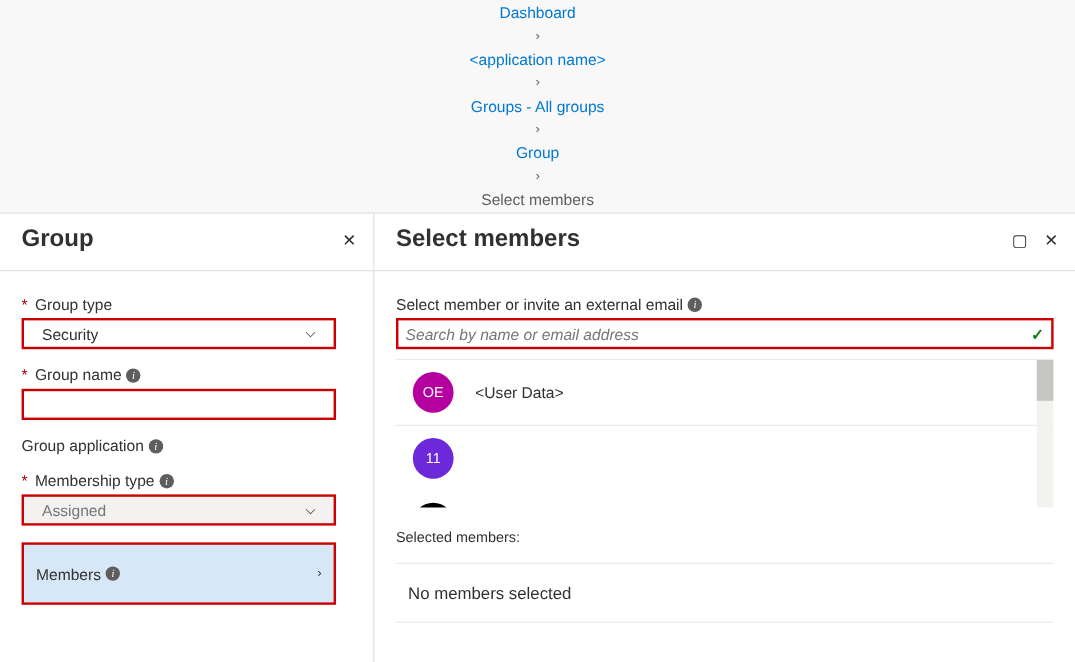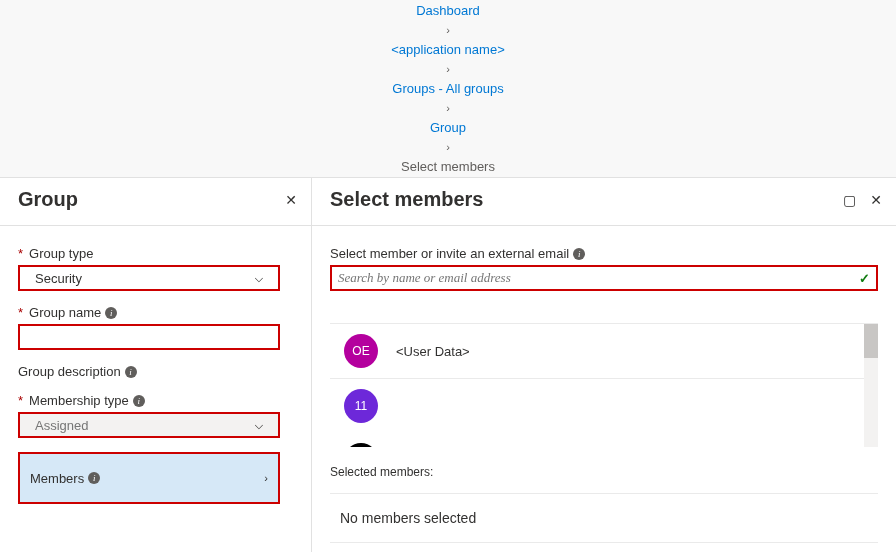--- a/index.html
+++ b/index.html
@@ -150,26 +150,26 @@
       height: 26px;
       display:flex; align-items:center;
       padding: 0 6px;
       justify-content:space-between;
     }
     .search-box input {
       border:none; outline:none; flex:1;
       font-style: italic;
       font-size: 13px;
       color:#b91c1c;
-      font-family:Liberation Serif, serif;
+      font-family:Liberation Sans, sans-serif;
       background:transparent;
     }
     .check-icon { color:#107c10; font-weight:bold; }
     .member-list {
-      margin-top: 32px;
+      margin-top: 8px;
       border-top: 1px solid #eaeaea;
       position: relative;
       height: 124px;
       overflow: hidden;
     }
     .scrollbar-track {
       position:absolute; right:0; top:0; bottom:0;
       width:14px; background:#f3f2f1;
     }
     .scrollbar-thumb {
@@ -241,21 +241,21 @@
           <span>Group name</span>
           <span class="info-icon">i</span>
         </div>
         <div class="ctrl highlight">
           <input type="text" value="" style="">
         </div>
       </div>
 
       <div class="form-field">
         <div class="field-label">
-          <span>Group description</span>
+          <span>Group application</span>
           <span class="info-icon">i</span>
         </div>
       </div>
 
       <div class="form-field">
         <div class="field-label">
           <span class="req">*</span>
           <span>Membership type</span>
           <span class="info-icon">i</span>
         </div>

